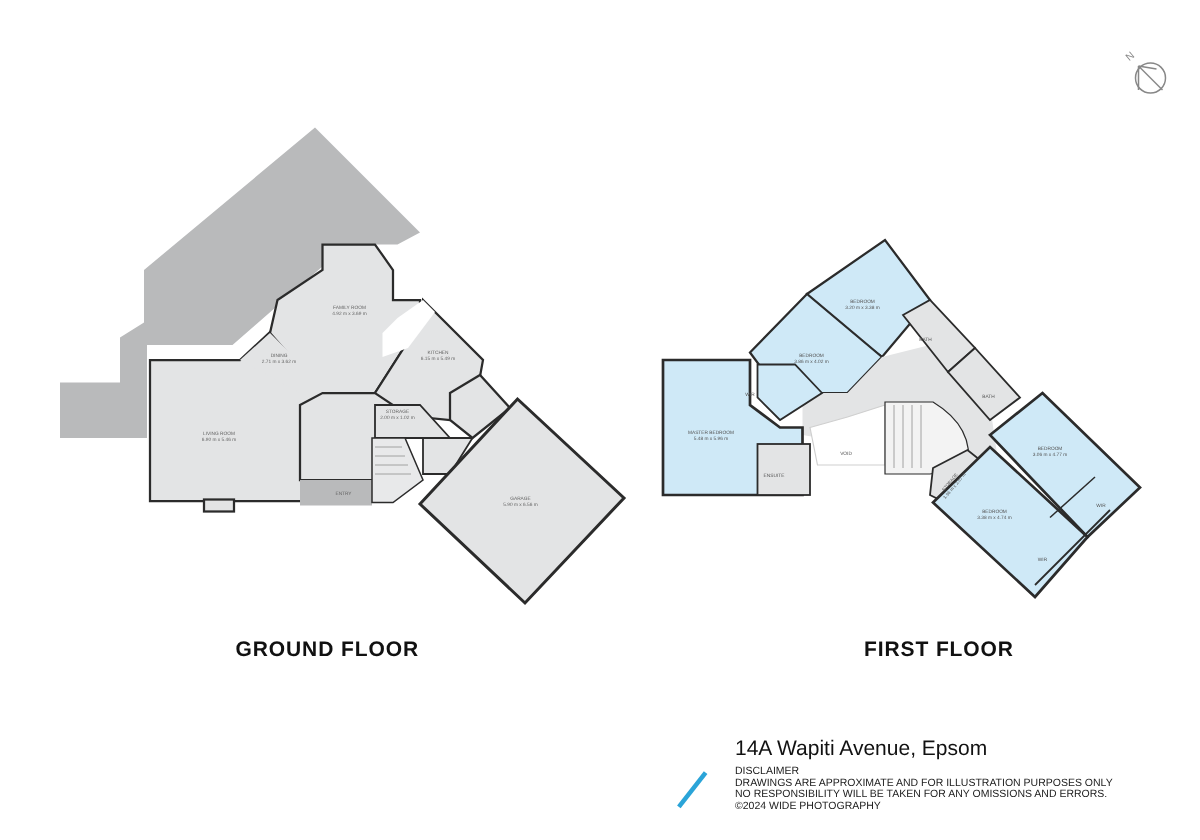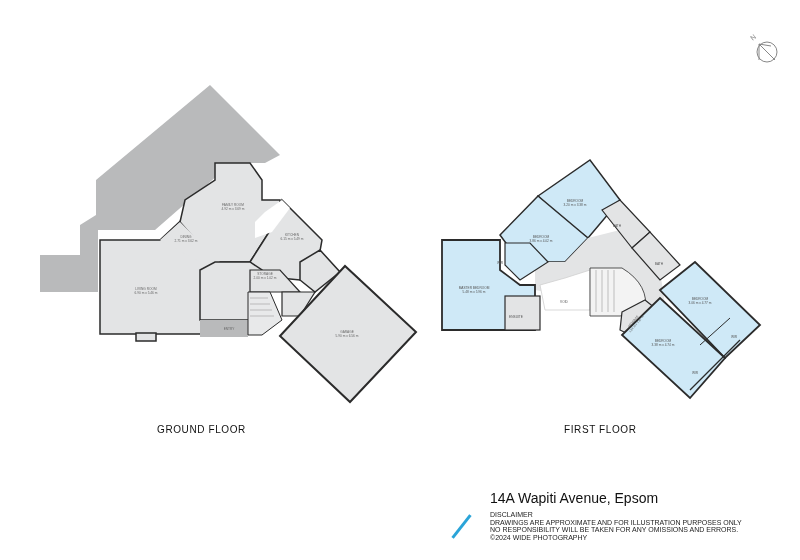--- a/index.html
+++ b/index.html
@@ -1,18 +1,18 @@
 <!DOCTYPE html>
 <html><head>
 <meta charset="utf-8">
 <style>
   html, body { margin:0; padding:0; background:#ffffff; }
   body { width:800px; height:560px; position:relative; overflow:hidden; font-family:"Liberation Sans", sans-serif; }
   .plan { position:absolute; left:0; top:0; width:800px; height:560px; }
-  .floor-label { position:absolute; font-weight:normal; font-size:10px; letter-spacing:0.6px; color:#111; }
+  .floor-label { position:absolute; font-weight:bold; font-size:14px; letter-spacing:0.6px; color:#111; }
   .address { position:absolute; left:490px; top:490px; font-size:14px; font-weight:normal; color:#111; }
   .disc { position:absolute; left:490px; top:511px; font-size:7px; line-height:7.6px; color:#222; text-transform:uppercase; }
   .disc div { white-space:nowrap; }
   .slash { position:absolute; left:460px; top:512px; width:3px; height:29px; background:#2aa4d8; transform:rotate(38deg); transform-origin:center; }
   .compass { position:absolute; left:745px; top:30px; }
   svg text { font-family:"Liberation Sans", sans-serif; }
 </style>
 </head>
 <body>
 
@@ -121,21 +121,21 @@
 
 <svg class="compass" width="36" height="36" viewBox="0 0 36 36">
   <circle cx="22" cy="22" r="10" fill="none" stroke="#888" stroke-width="1"></circle>
   <line x1="14" y1="14" x2="30" y2="30" stroke="#888" stroke-width="1"></line>
   <line x1="14" y1="14" x2="14" y2="30" stroke="#888" stroke-width="1"></line>
   <line x1="14" y1="14" x2="26" y2="16" stroke="#888" stroke-width="1"></line>
   <text x="6" y="10" font-size="7" fill="#888" transform="rotate(-40 8 8)">N</text>
 </svg>
 
 <div class="floor-label" style="left:157px; top:424px;">GROUND FLOOR</div>
-<div class="floor-label" style="left:564px; top:424px;">FIRST FLOOR</div>
+<div class="floor-label" style="left:576px; top:424px;">FIRST FLOOR</div>
 
 <div class="address">14A Wapiti Avenue, Epsom</div>
 <div class="slash"></div>
 <div class="disc">
   <div>DISCLAIMER</div>
   <div>DRAWINGS ARE APPROXIMATE AND FOR ILLUSTRATION PURPOSES ONLY</div>
   <div>NO RESPONSIBILITY WILL BE TAKEN FOR ANY OMISSIONS AND ERRORS.</div>
   <div>©2024 WIDE PHOTOGRAPHY</div>
 </div>
 

